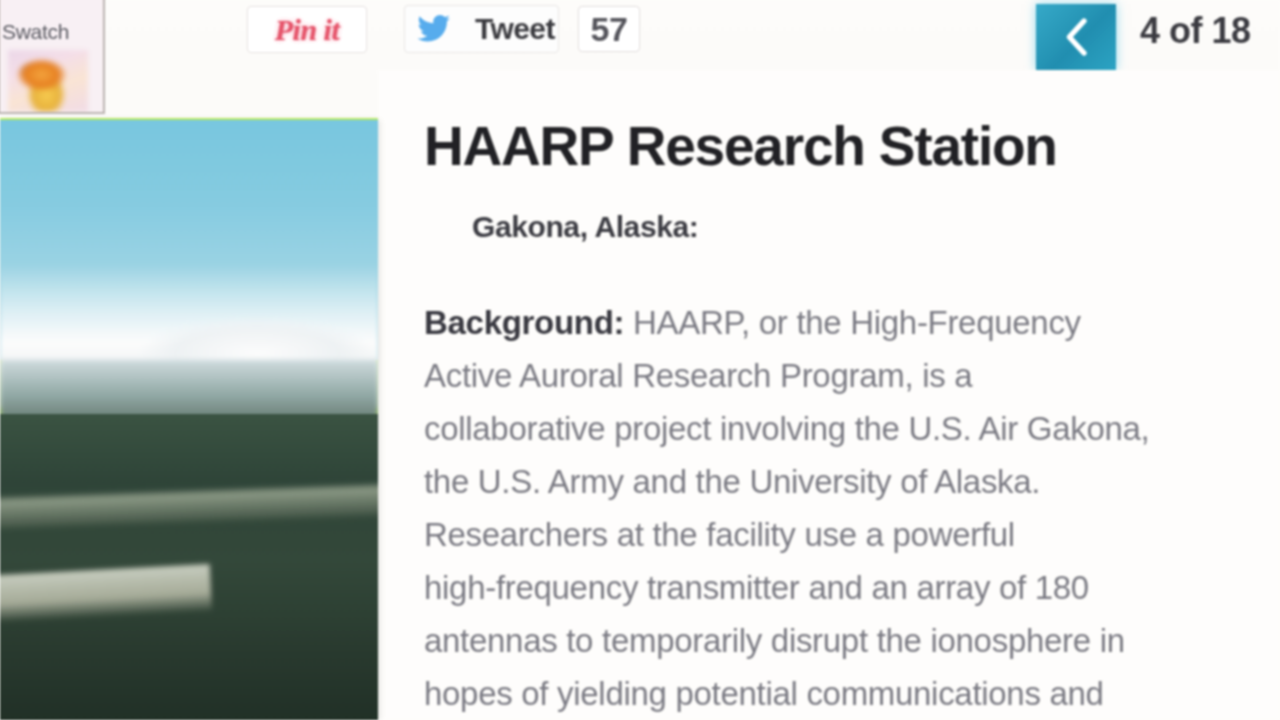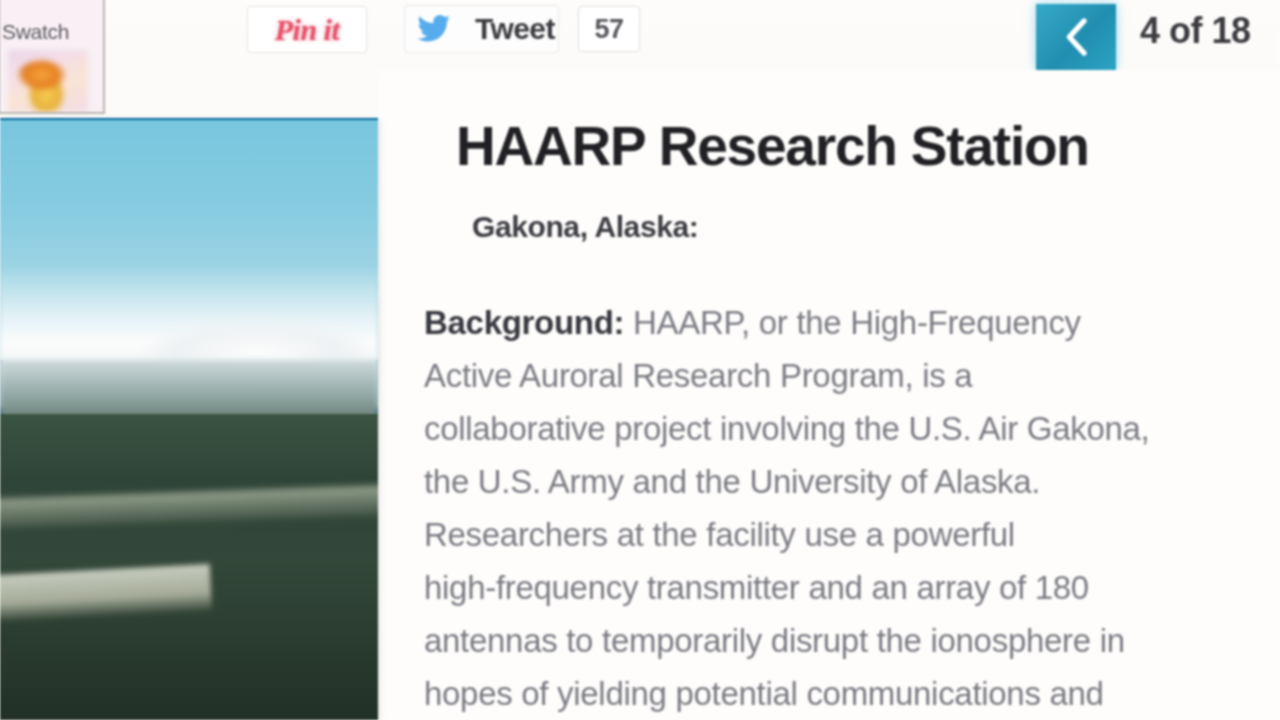--- a/index.html
+++ b/index.html
@@ -6,21 +6,21 @@
   html,body { width:1280px; height:720px; overflow:hidden; }
   body {
     font-family:"Liberation Sans", sans-serif;
     background:#fdfcfa;
     position:relative;
   }
 
   
   #stage {
     position:absolute; inset:0;
-    background:#0369a1;
+    background:#bef264;
     filter: blur(0.9px) saturate(0.96) contrast(1.02);
   }
 
   
   .topbar {
     position:absolute; left:0; top:0; width:1280px; height:118px;
     background:linear-gradient(180deg,#fbfaf8 0%, #faf9f7 100%);
   }
 
   
@@ -66,21 +66,21 @@
     display:flex; align-items:center; padding-left:12px; gap:24px;
   }
   .tw-bird { width:34px; height:30px; flex:0 0 auto; display:block; }
   .tweet-text {
     font-size:30px; font-weight:bold; color:#3b3b40; letter-spacing:-0.6px;
   }
   .tweet-count {
     position:absolute; left:578px; top:6px; width:62px; height:46px;
     background:#ffffff; border:1px solid #ddd9d8; border-radius:4px;
     display:flex; align-items:center; justify-content:center;
-    font-size:27px; font-weight:bold; color:#55555c; letter-spacing:-0.5px;
+    font-size:34px; font-weight:bold; color:#55555c; letter-spacing:-0.5px;
   }
 
   
   .pager-prev {
     position:absolute; left:1036px; top:4px; width:80px; height:66px;
     background:linear-gradient(135deg,#34a9c9 0%, #1f8fb1 55%, #2aa3c4 100%);
     box-shadow:0 0 10px rgba(60,190,225,0.55);
     display:flex; align-items:center; justify-content:center;
   }
   .chev { width:34px; height:40px; display:block; }
@@ -135,21 +135,21 @@
 
   
   .article {
     position:absolute; left:378px; top:70px; width:902px; height:650px;
     background:#fcfbf9;
     padding:48px 0 0 46px;
     overflow:hidden;
   }
   .title {
     font-size:55px; font-weight:bold; color:#232327;
-    letter-spacing:-1.2px; line-height:1.05; white-space:nowrap;margin-left:32px;
+    letter-spacing:-1.2px; line-height:1.05; white-space:nowrap;
   }
   .subtitle {
     margin-top:34px;
     font-size:30px; font-weight:bold; color:#3d3d44; letter-spacing:-0.4px;margin-left:48px;
   }
   .body {
     margin-top:52px;
     font-size:33px; line-height:53px; color:#7b7b84;
     letter-spacing:-0.3px; white-space:nowrap;
   }

